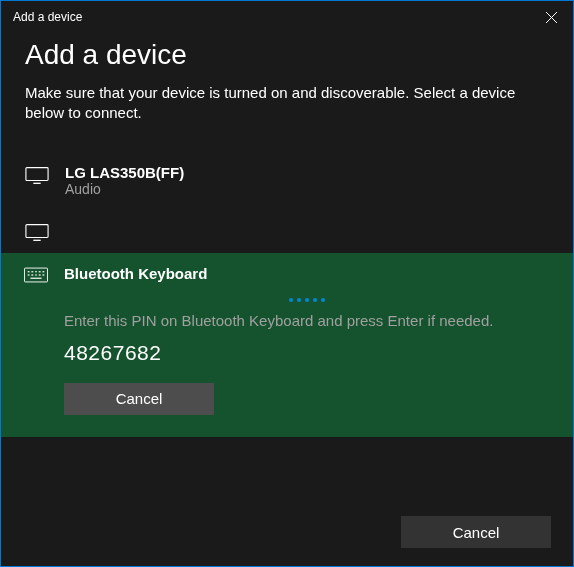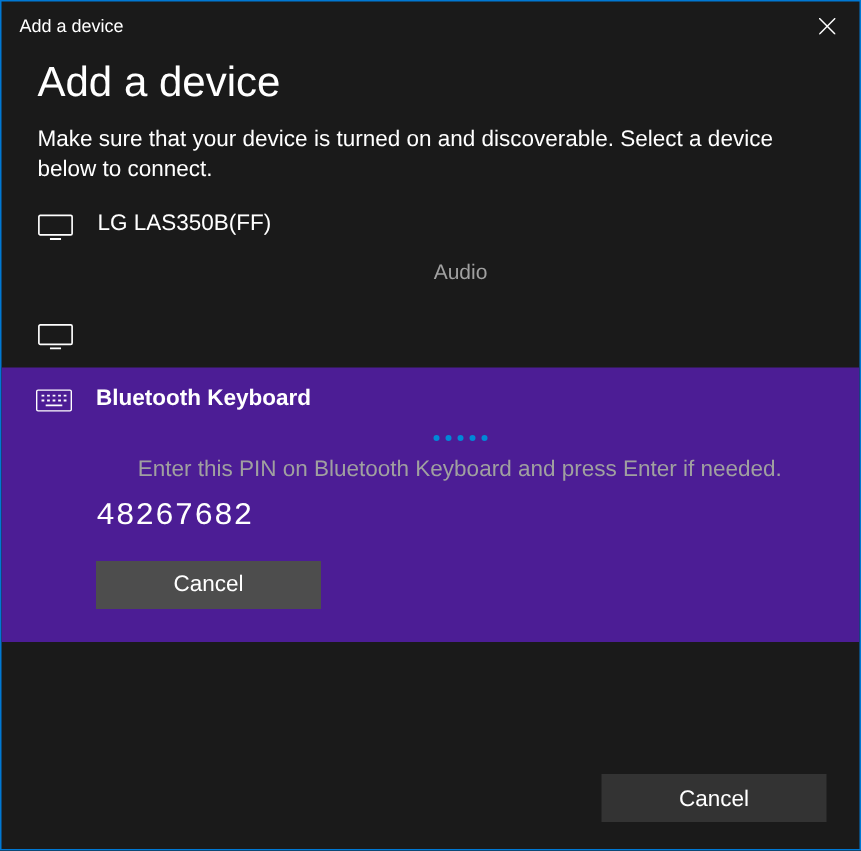--- a/index.html
+++ b/index.html
@@ -48,33 +48,33 @@
     .heading {
       color: #fff;
       font-size: 28px;
       font-weight: 300;
       margin-bottom: 12px;
     }
     .subheading {
       color: #fff;
       font-size: 15px;
       line-height: 1.35;
-      margin-bottom: 4px;
+      margin-bottom: 28px;
     }
     .device-list {
       margin: 0 -24px;
     }
     .device-item {
       display: flex;
       align-items: flex-start;
       padding: 12px 24px;
       cursor: pointer;
     }
     .device-item.selected {
-      background: #4c1d95;
+      background: #14532d;
       cursor: default;
       padding-bottom: 22px;
       padding-left: 23px;
     }
     .device-icon {
       width: 24px;
       margin-right: 16px;
       margin-top: 2px;
       flex-shrink: 0;
       display: flex;
@@ -83,56 +83,53 @@
     .device-icon svg {
       stroke: #fff;
       fill: none;
     }
     .device-info {
       flex: 1;
     }
     .device-name {
       color: #fff;
       font-size: 15px;
-      font-weight: 400;
+      font-weight: 700;
     }
     .device-name.bold {
       font-weight: 600;
     }
     .device-subtext {
       color: #a0a0a0;
       font-size: 14px;
-      margin-top: 16px;
-      text-align: center;
+      margin-top: 0;
     }
     .progress-dots {
       margin: 16px 0 10px 0;
       display: flex;
       justify-content: center;
       gap: 4px;
     }
     .progress-dots span {
       width: 4px;
       height: 4px;
       border-radius: 50%;
       background: #0088d8;
     }
     .pin-instruction {
       color: #a0a0a0;
       font-size: 15px;
       margin-top: 0;
-      text-align: center;
     }
     .pin-code {
       color: #fff;
       font-size: 21px;
       font-weight: 300;
       margin-top: 12px;
       letter-spacing: 0.5px;
-      font-family: Liberation Mono, monospace;
     }
     .inline-cancel {
       margin-top: 18px;
       width: 150px;
       height: 32px;
       background: #4d4d4d;
       color: #fff;
       border: none;
       font-size: 15px;
       cursor: pointer;

